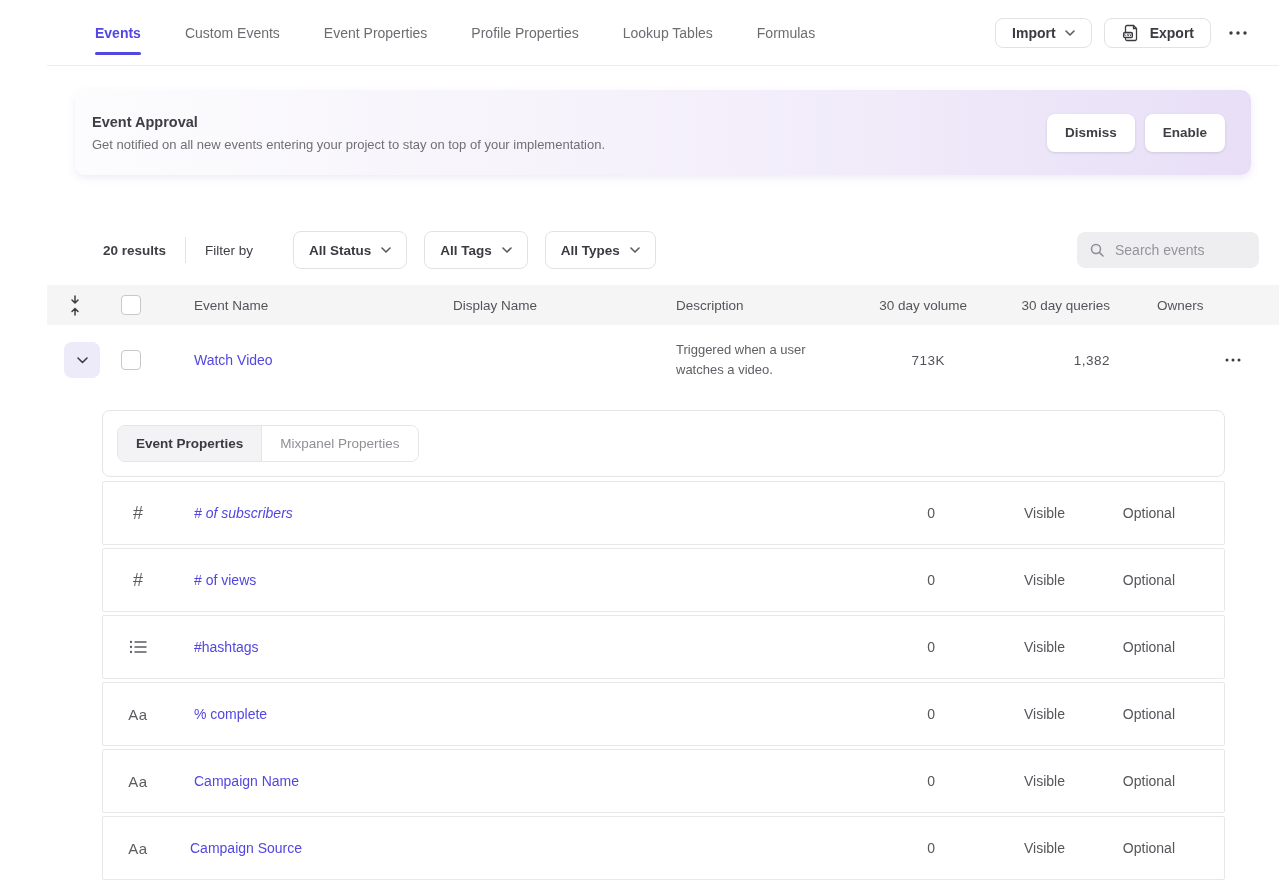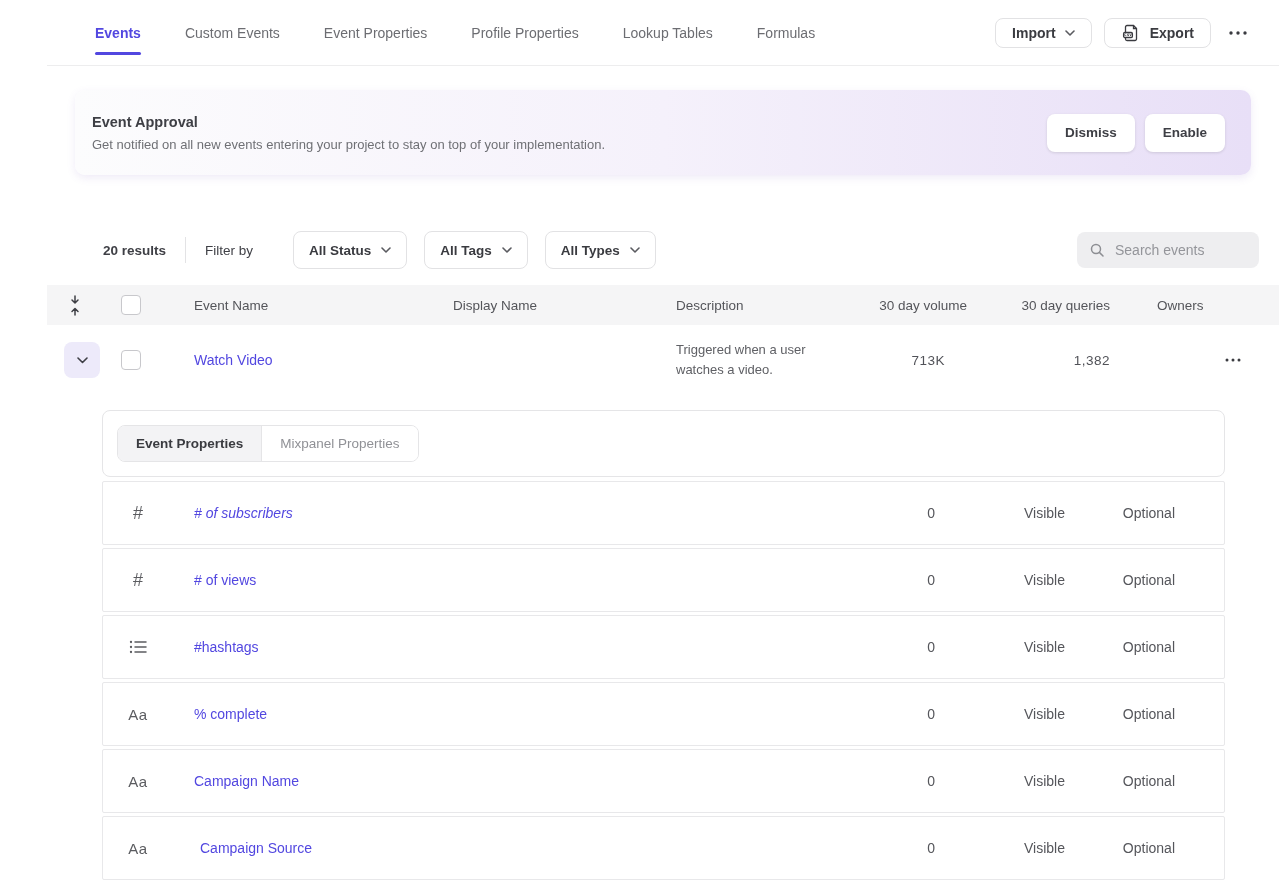--- a/index.html
+++ b/index.html
@@ -272,21 +272,21 @@
       <div class="prop-icon icon-aa">Aa</div>
       <div><a class="prop-name" style="padding-left:0;margin-left:21px;">Campaign Name</a></div>
       <div class="prop-val">0</div>
       <div class="prop-val">Visible</div>
       <div class="prop-val">Optional</div>
       <div></div>
     </div>
 
     <div class="prop-row">
       <div class="prop-icon icon-aa">Aa</div>
-      <div><a class="prop-name" style="padding-left:0;margin-left:27px;">Campaign Source</a></div>
+      <div><a class="prop-name" style="padding-left:0;margin-left:17px;">Campaign Source</a></div>
       <div class="prop-val">0</div>
       <div class="prop-val">Visible</div>
       <div class="prop-val">Optional</div>
       <div></div>
     </div>
   </div>
 
 </div>
 
 </body></html>

